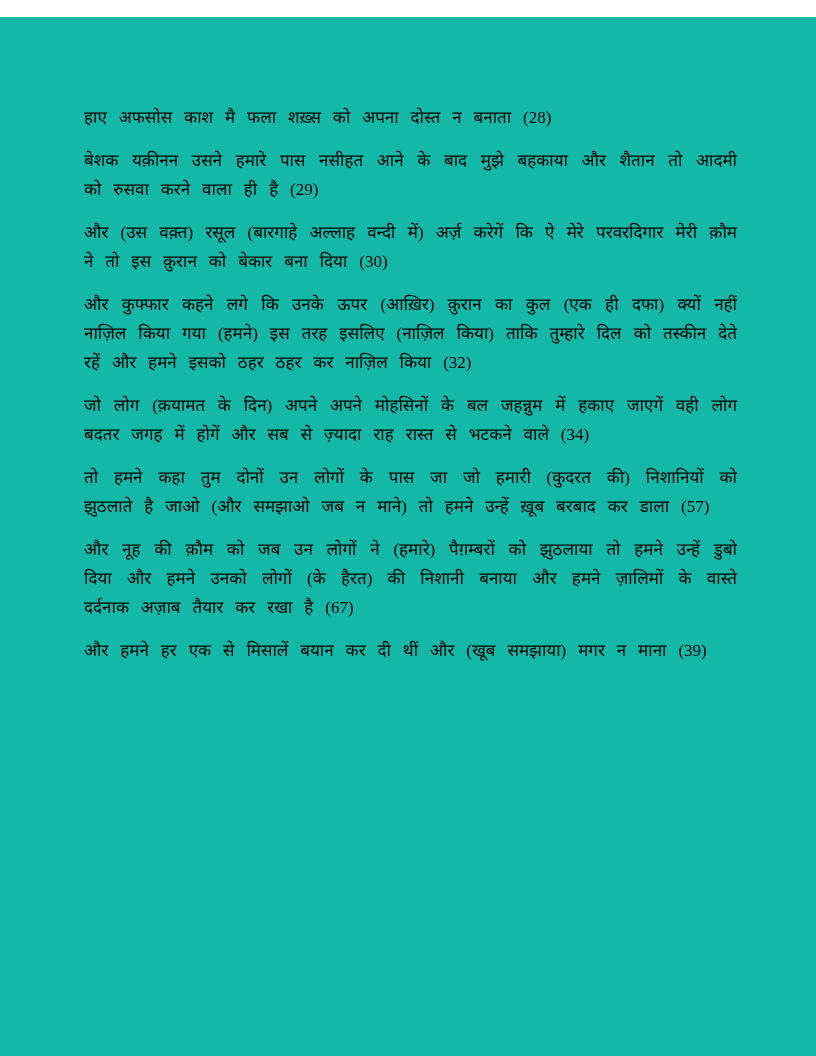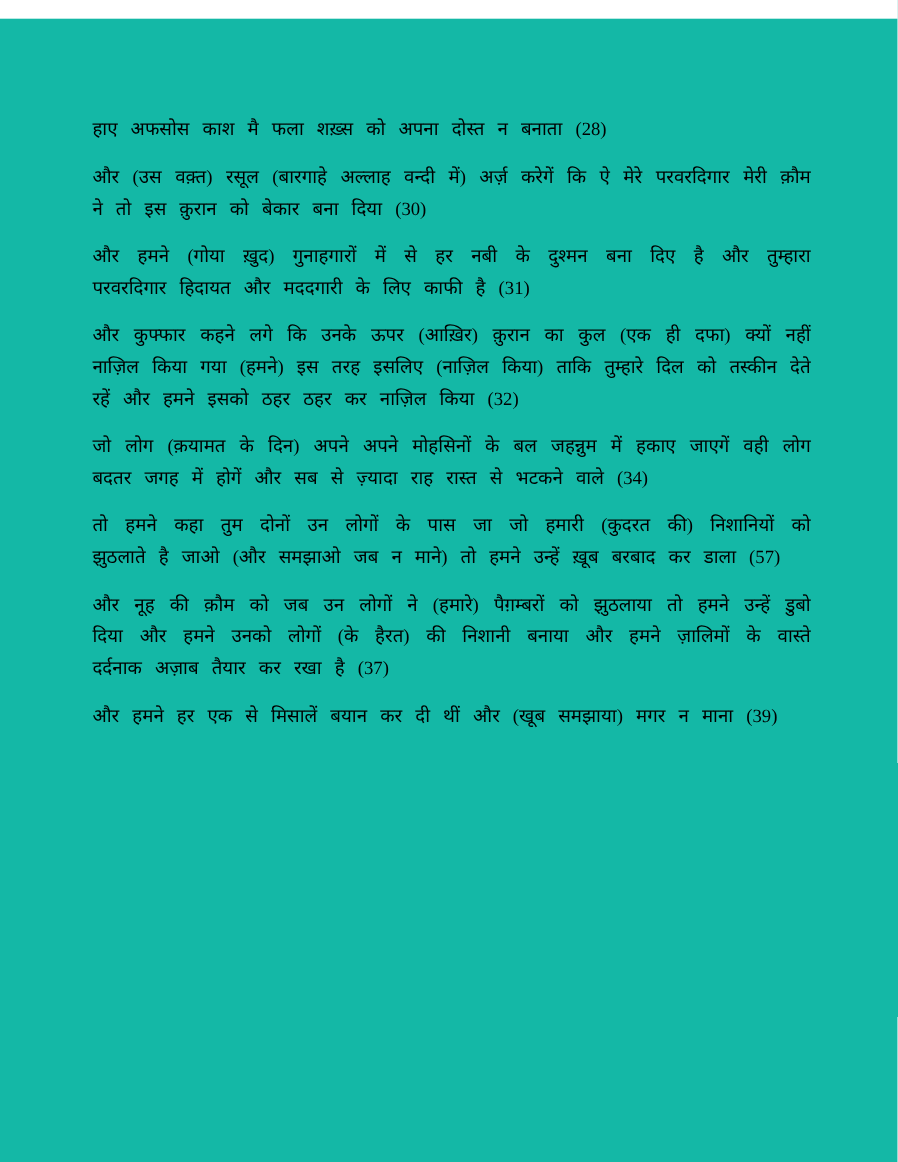--- a/index.html
+++ b/index.html
@@ -28,21 +28,21 @@
     word-spacing: 0.45em;
     -webkit-font-smoothing: antialiased;
   }
 </style>
 </head>
 <body>
 
 <div class="page">
   <div class="doc-text">
     <p>हाए अफसोस काश मै फला शख़्स को अपना दोस्त न बनाता  (28)</p>
+    <p>बेशक यक़ीनन उसने हमारे पास नसीहत आने के बाद मुझे बहकाया और शैतान तो आदमी को रुसवा करने वाला ही है  (29)</p>
     <p>और (उस वक़्त) रसूल (बारगाहे अल्लाह वन्दी में) अर्ज़ करेगें कि ऐ मेरे परवरदिगार मेरी क़ौम ने तो इस क़ुरान को बेकार बना दिया  (30)</p>
-    <p>और हमने (गोया ख़ुद) गुनाहगारों में से हर नबी के दुश्मन बना दिए है और तुम्हारा परवरदिगार हिदायत और मददगारी के लिए काफी है  (31)</p>
     <p>और कुफ्फार कहने लगे कि उनके ऊपर (आख़िर) क़ुरान का कुल (एक ही दफा) क्यों नहीं नाज़िल किया गया (हमने) इस तरह इसलिए (नाज़िल किया) ताकि तुम्हारे दिल को तस्कीन देते रहें और हमने इसको ठहर ठहर कर नाज़िल किया  (32)</p>
     <p>जो लोग (क़यामत के दिन) अपने अपने मोहसिनों के बल जहन्नुम में हकाए जाएगें वही लोग बदतर जगह में होगें और सब से ज़्यादा राह रास्त से भटकने वाले  (34)</p>
     <p>तो हमने कहा तुम दोनों उन लोगों के पास जा जो हमारी (कुदरत की) निशानियों को झुठलाते है जाओ (और समझाओ जब न माने) तो हमने उन्हें ख़ूब बरबाद कर डाला  (57)</p>
-    <p>और नूह की क़ौम को जब उन लोगों ने (हमारे) पैग़म्बरों को झुठलाया तो हमने उन्हें डुबो दिया और हमने उनको लोगों (के हैरत) की निशानी बनाया और हमने ज़ालिमों के वास्ते दर्दनाक अज़ाब तैयार कर रखा है  (37)</p>
+    <p>और नूह की क़ौम को जब उन लोगों ने (हमारे) पैग़म्बरों को झुठलाया तो हमने उन्हें डुबो दिया और हमने उनको लोगों (के हैरत) की निशानी बनाया और हमने ज़ालिमों के वास्ते दर्दनाक अज़ाब तैयार कर रखा है  (67)</p>
     <p>और हमने हर एक से मिसालें बयान कर दी थीं और (खूब समझाया) मगर न माना  (39)</p>
   </div>
 </div>
 
 </body></html>

